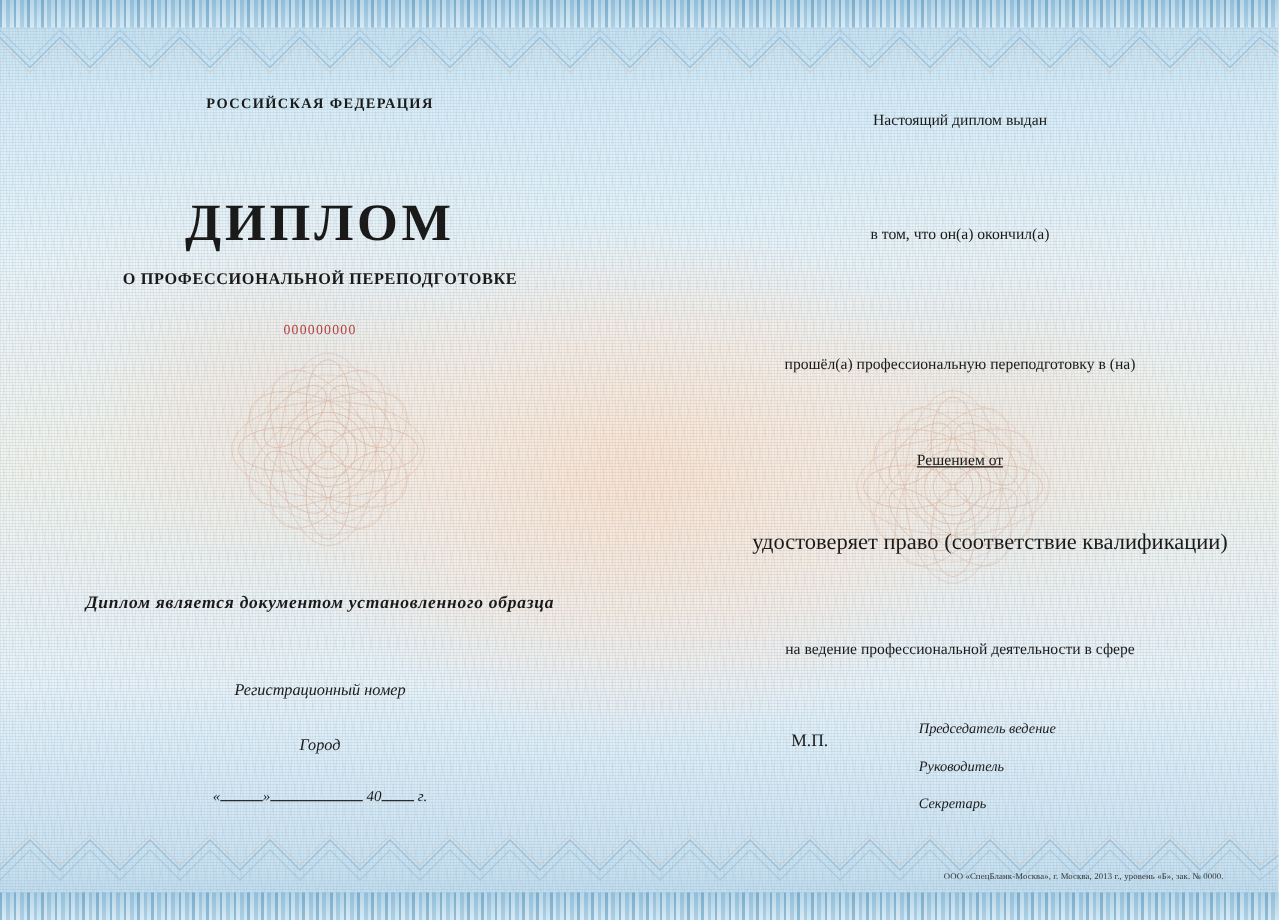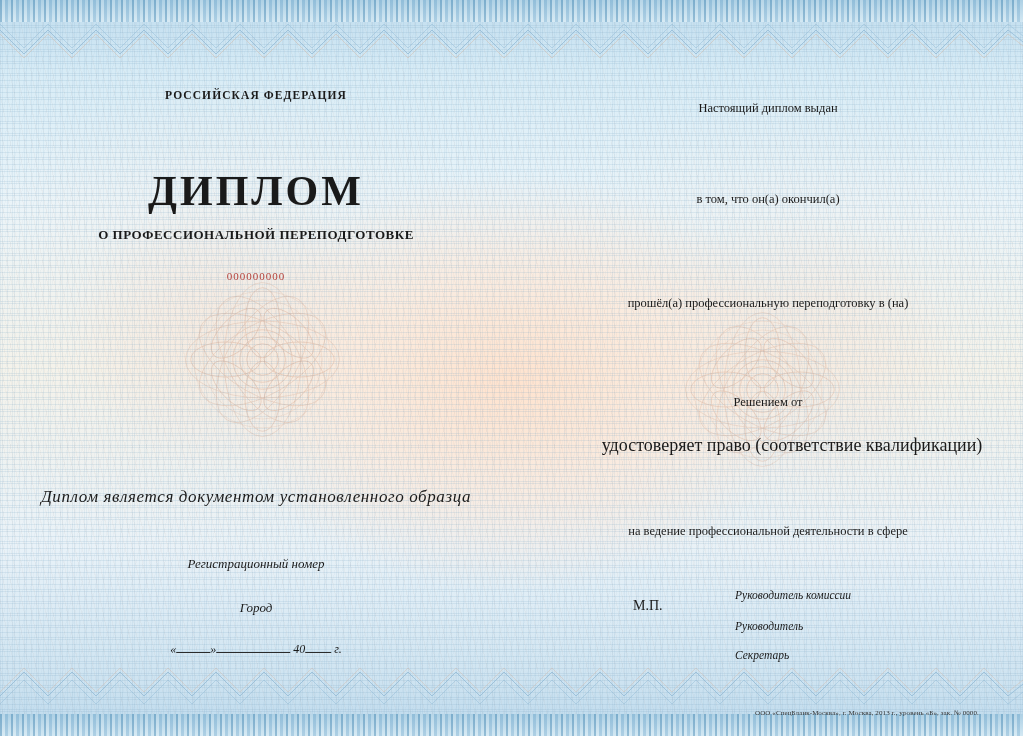--- a/index.html
+++ b/index.html
@@ -72,21 +72,21 @@
   
   .rosette {
     position: absolute;
     pointer-events: none;
     opacity: 0.55;
   }
   .rosette.left  { left: 175px; top: 272px; width: 175px; height: 175px; }
   .rosette.right { left: 675px; top: 302px; width: 175px; height: 175px; }
 
   
-  .txt { position: absolute; color: #1a1a1a; white-space: nowrap; margin-top: 12px; }
+  .txt { position: absolute; color: #1a1a1a; white-space: nowrap; }
   .center { transform: translateX(-50%); }
 
   .rf {
     left: 256px; top: 77px;
     font-size: 11.5px;
     font-weight: bold;
     letter-spacing: 1.1px;
   }
   .diploma-title {
     left: 256px; top: 155px;
@@ -101,23 +101,24 @@
     letter-spacing: 0.5px;
   }
   .serial {
     left: 256px; top: 258px;
     font-size: 11px;
     color: #b4413a;
     letter-spacing: 1px;
   }
   .note-std {
     left: 256px; top: 475px;
-    font-size: 17px;
+    font-size: 14px;
     font-style: italic;
     letter-spacing: 0.6px;
+    font-weight: bold;
   }
   .reg-num {
     left: 256px; top: 544px;
     font-size: 13px;
     font-style: italic;
     text-align: right;
   }
   .city {
     left: 256px; top: 588px;
     font-size: 13px;
@@ -133,21 +134,21 @@
     border-bottom: 1px solid #2b2b2b;
     height: 12px;
   }
   .u-short { width: 34px; }
   .u-mid   { width: 74px; }
   .u-tiny  { width: 26px; }
 
   .r-issued   { left: 768px; top: 89px;  font-size: 12.5px; }
   .r-graduate { left: 768px; top: 180px; font-size: 12.5px; }
   .r-retrain  { left: 768px; top: 284px; font-size: 12.5px; }
-  .r-decision { left: 768px; top: 383px; font-size: 12.5px; }
+  .r-decision { left: 768px; top: 361px; font-size: 12.5px; text-decoration: underline; }
   .r-certify  { left: 792px; top: 423px; font-size: 18px; }
   .r-activity { left: 768px; top: 512px; font-size: 12.5px; }
 
   .mp {
     left: 633px; top: 586px;
     font-size: 14px;
   }
   .sig {
     font-size: 11.5px;
     font-style: italic;
@@ -274,19 +275,19 @@
   </div>
 
   <div class="txt center r-issued">Настоящий диплом выдан</div>
   <div class="txt center r-graduate">в том, что он(а) окончил(а)</div>
   <div class="txt center r-retrain">прошёл(а) профессиональную переподготовку в (на)</div>
   <div class="txt center r-decision">Решением от</div>
   <div class="txt center r-certify">удостоверяет право (соответствие квалификации)</div>
   <div class="txt center r-activity">на ведение профессиональной деятельности в сфере</div>
 
   <div class="txt mp">М.П.</div>
-  <div class="txt sig sig-1">Руководитель комиссии</div>
+  <div class="txt sig sig-1">Председатель ведение</div>
   <div class="txt sig sig-2">Руководитель</div>
   <div class="txt sig sig-3">Секретарь</div>
 
   <div class="txt footer-note">ООО «СпецБланк-Москва», г. Москва, 2013 г., уровень «Б», зак. № 0000.</div>
 
 </div>
 
 </body></html>

